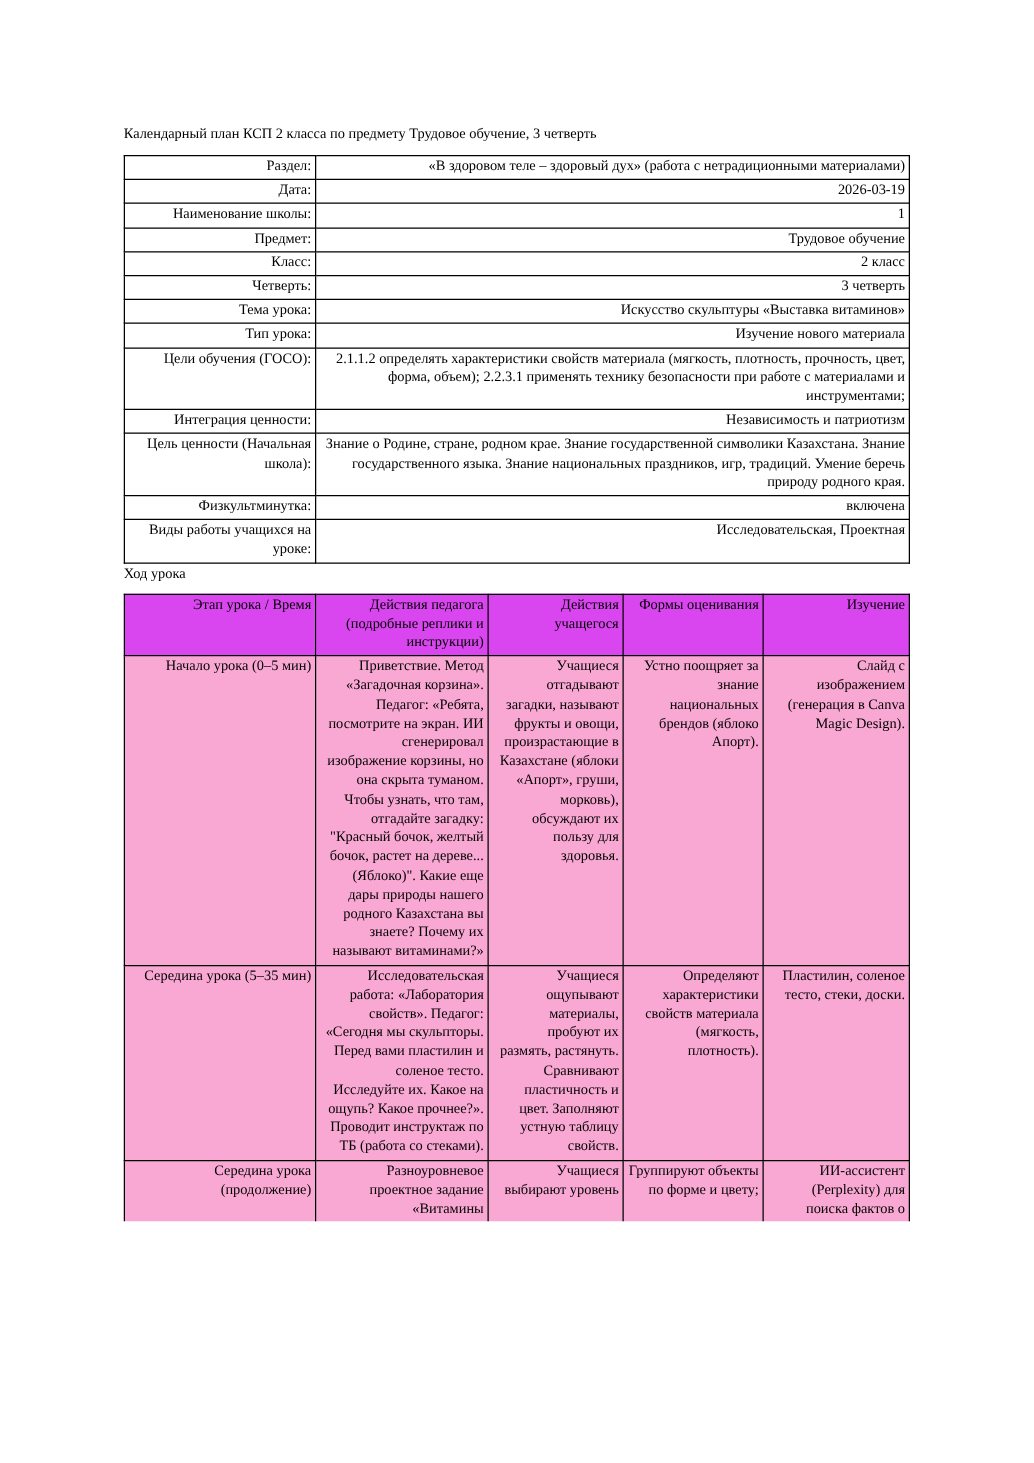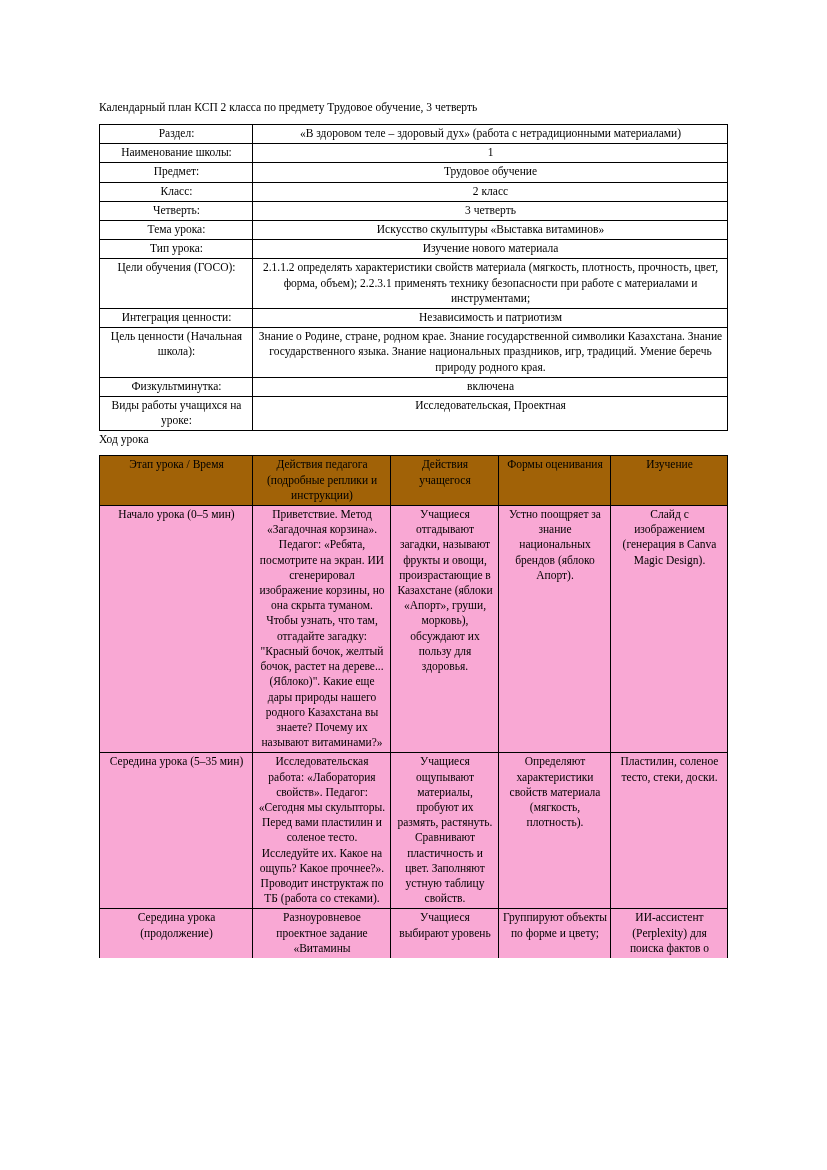--- a/index.html
+++ b/index.html
@@ -32,21 +32,21 @@
     border-collapse: collapse;
     table-layout: fixed;
     width: 628px;
     font-size: 11.5px;
     line-height: 15.2px;
   }
   table td, table th {
     border: 1px solid #000000;
     vertical-align: top;
     padding: 1px 3px 2px 4px;
-    text-align: center;
+    text-align: right;
     font-weight: normal;
     word-wrap: break-word;
     overflow-wrap: break-word;
     hyphens: none;
   }
   
   .info-table {
     margin-bottom: 0;
   }
   .info-table col.c-label { width: 153px; }
@@ -59,21 +59,21 @@
   }
 
   
   .flow-table col.c-stage    { width: 153px; }
   .flow-table col.c-teacher  { width: 138px; }
   .flow-table col.c-student  { width: 108px; }
   .flow-table col.c-assess   { width: 112px; }
   .flow-table col.c-resource { width: 117px; }
 
   .flow-table thead td {
-    background: #a16207;
+    background: #d946ef;
   }
   .flow-table tbody td { background: #f9a8d4; }
 
   .clip-row td {
     border-bottom: none;
   }
 </style>
 </head>
 <body>
 
@@ -83,20 +83,24 @@
 
   <table class="info-table">
     <colgroup>
       <col class="c-label">
       <col class="c-value">
     </colgroup>
     <tbody>
       <tr>
         <td>Раздел:</td>
         <td>«В здоровом теле – здоровый дух» (работа с нетрадиционными материалами)</td>
+      </tr>
+      <tr>
+        <td>Дата:</td>
+        <td>2026-03-19</td>
       </tr>
       <tr>
         <td>Наименование школы:</td>
         <td>1</td>
       </tr>
       <tr>
         <td>Предмет:</td>
         <td>Трудовое обучение</td>
       </tr>
       <tr>

